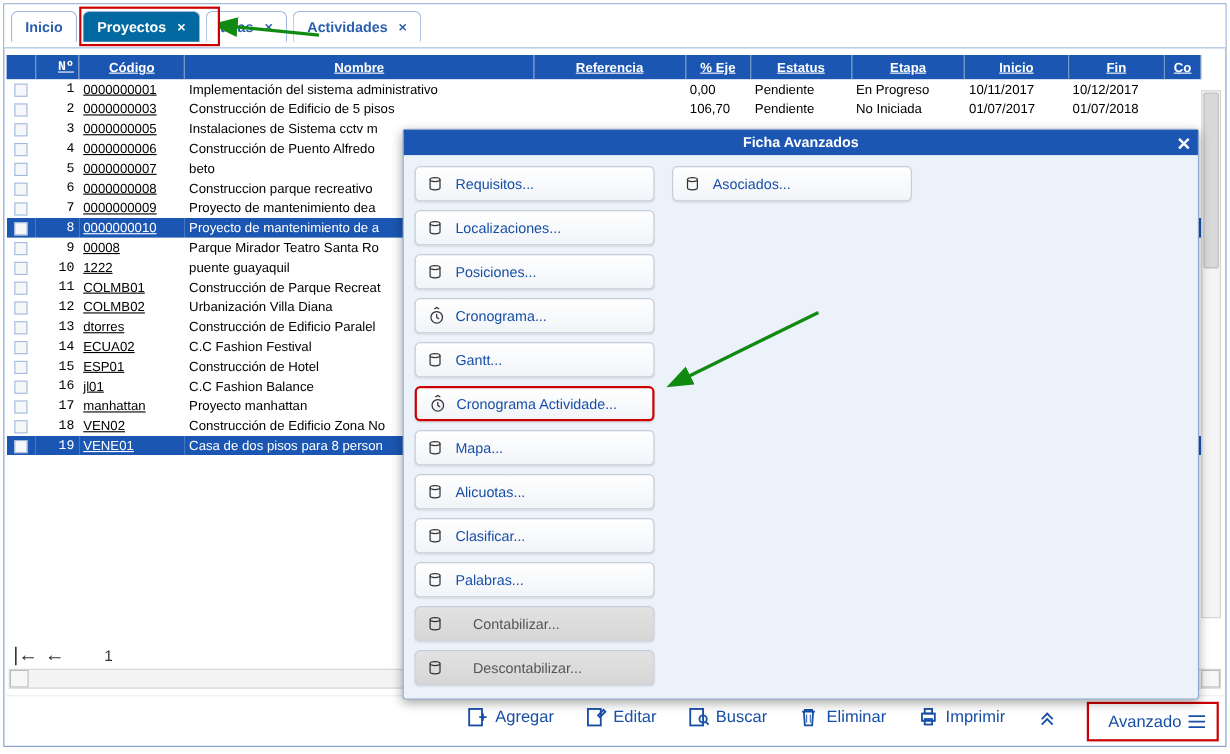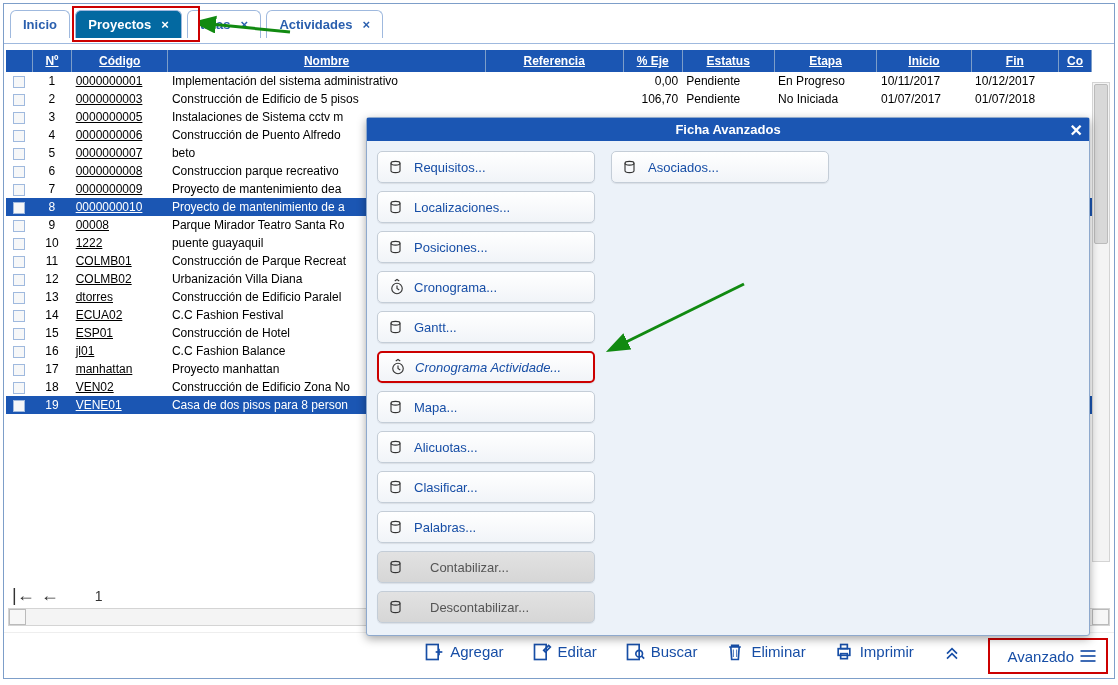--- a/index.html
+++ b/index.html
@@ -90,31 +90,31 @@
   .grid tr.fade td.later { color: #ccc; }
   .check-col { width: 24px; text-align:center; }
   .check-box {
     display:inline-block;
     width:12px;
     height:12px;
     border:1px solid #9fb9de;
     background:#f6f7f8;
     vertical-align:middle;
   }
-  .no-col { width:36px; text-align:center; padding-right:4px !important;}
+  .no-col { width:36px; text-align:right; padding-right:4px !important;font-family:Liberation Mono, monospace;}
   .codigo-col { width:88px; }
   .nombre-col { width:290px;  }
   .ref-col { width:126px;}
   .eje-col { width:54px; }
   .estatus-col { width:84px;}
   .etapa-col { width:94px;}
   .inicio-col { width:86px;}
   .fin-col { width:80px;}
   .co-col { width:30px;}
-  .grid td.eje { text-align:right; }
+  .grid td.eje { }
   
   .pager {
     position:absolute;
     left:8px;
     bottom:72px;
     font-size:14px;
     color:#333;
     display:flex;
     align-items:center;
     gap:6px;
@@ -253,21 +253,20 @@
     box-shadow:0 1px 1px rgba(0,0,0,0.08);
   }
   .menu-item.active {
     background:linear-gradient(#e2e2e2,#d6d6d6);
     color:#555;
     gap:24px;
   }
   .menu-item .mi-icon { width:18px; height:18px; display:flex; align-items:center; justify-content:center;}
   .menu-highlight {
     border:2px solid #cc0000 !important;
-    font-style:italic;
   }
   
   .arrow {
     position:absolute;
     pointer-events:none;
   }
   .grid-wrap { position:absolute; top:46px; left:2px; right:22px;}
 </style>
 </head>
 <body>

